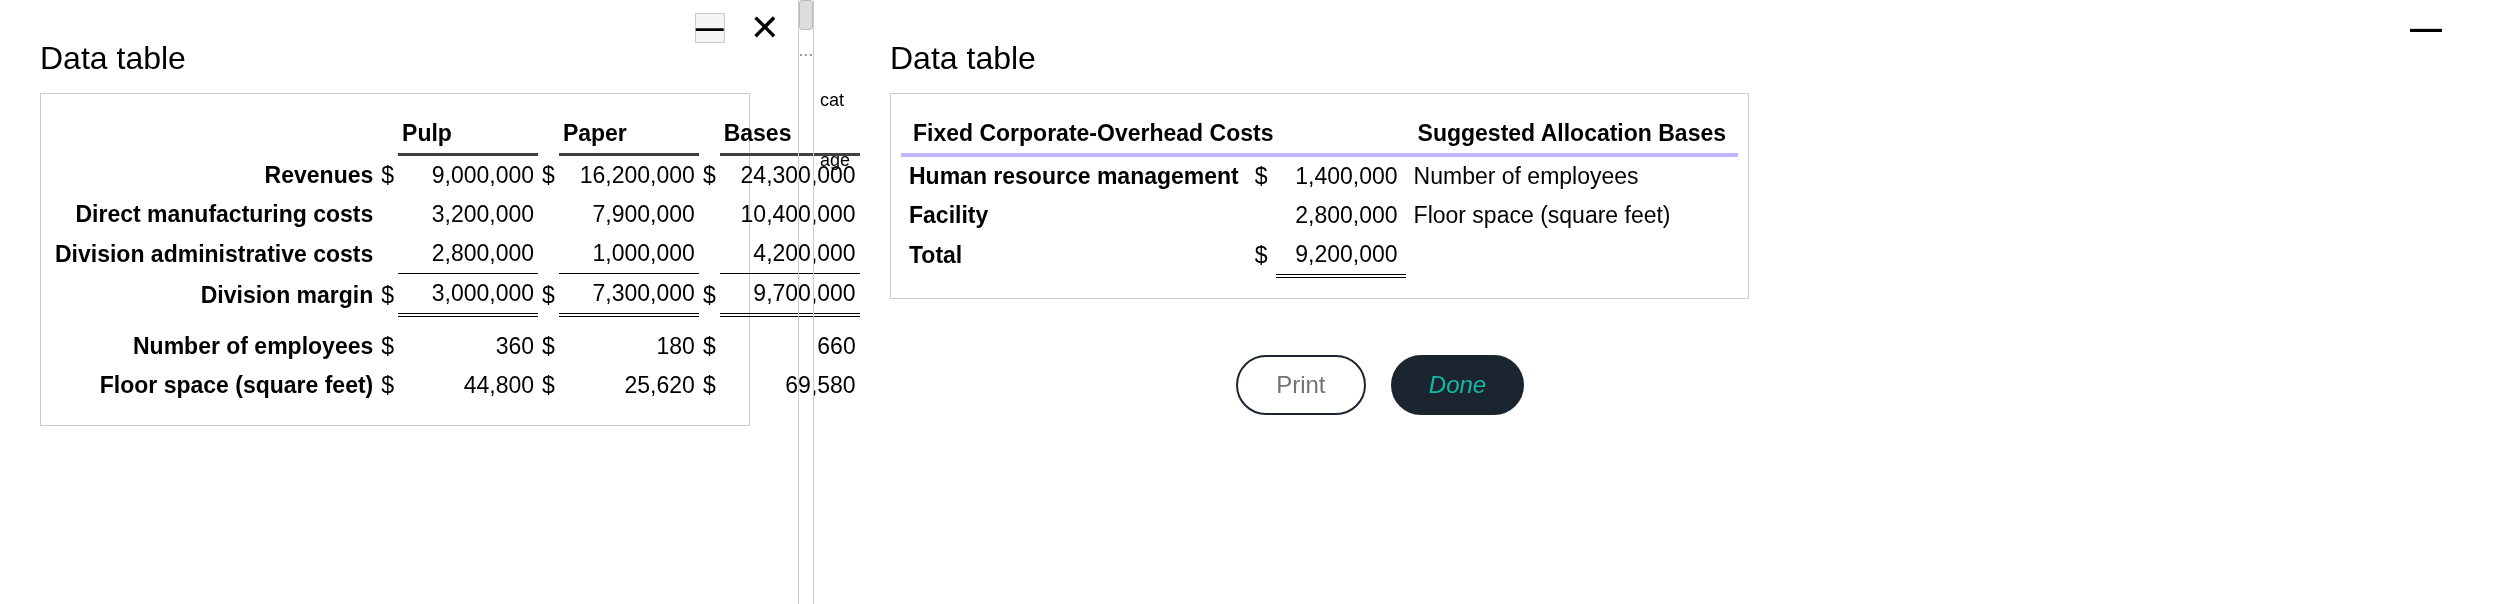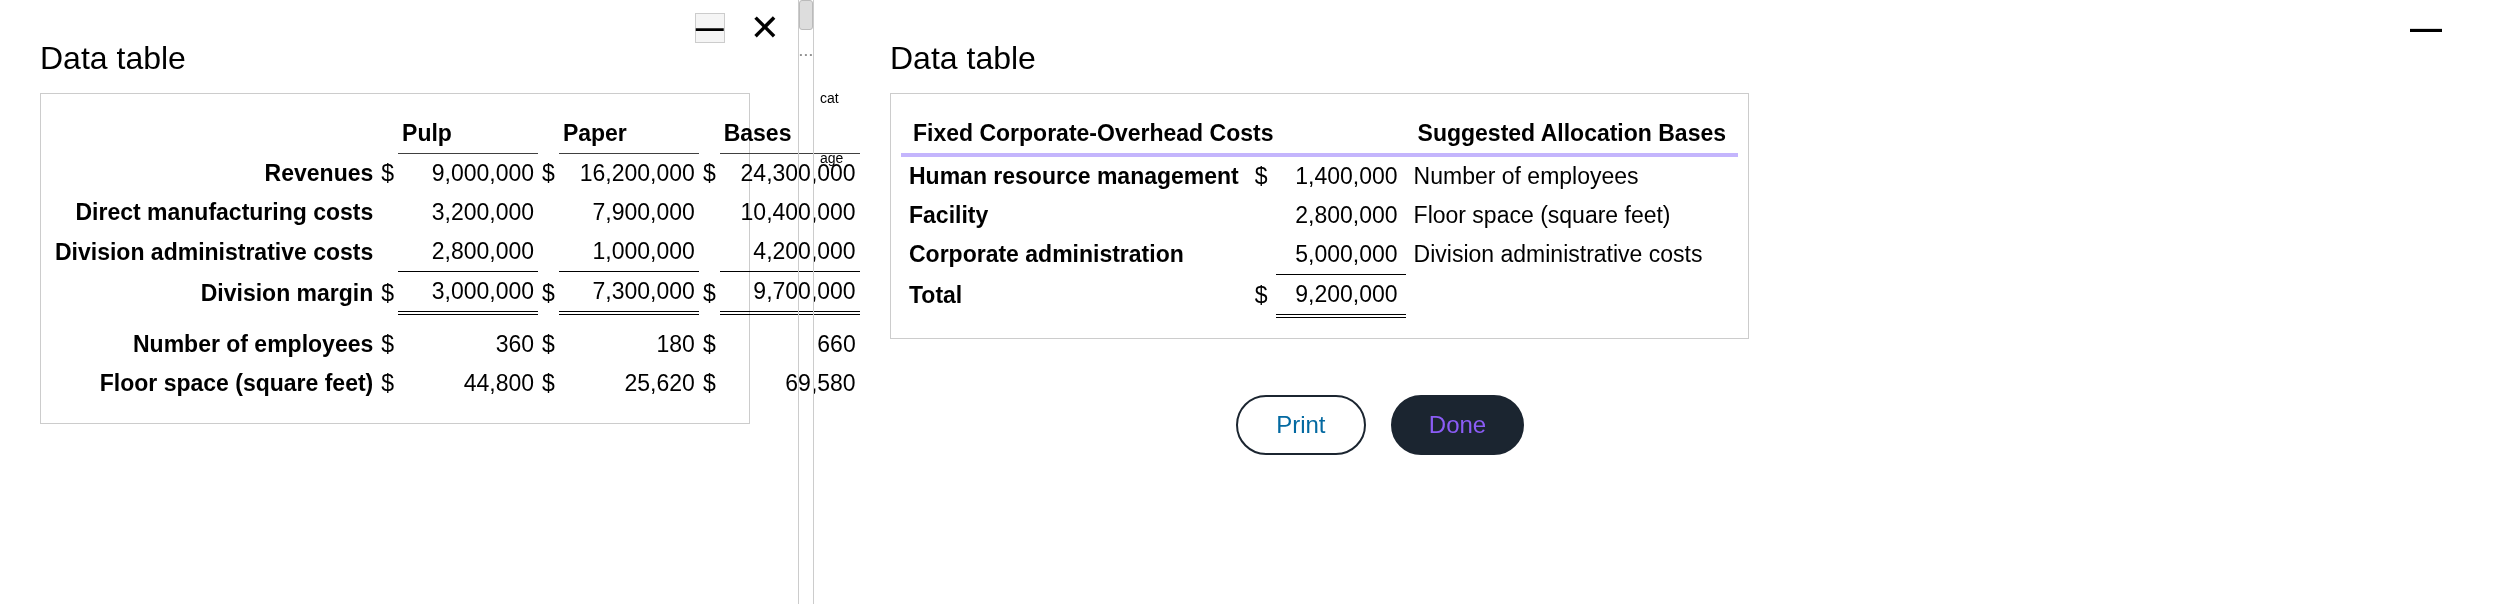--- a/index.html
+++ b/index.html
@@ -91,21 +91,21 @@
     left:8px;
     top:50px;
     width:16px;
     text-align:center;
     font-size:8px;
     color:#888;
   }
   .clip-text {
     position:absolute;
     left: 30px;
-    font-size: 14px;
+    font-size: 18px;
     overflow: hidden;
     width: 30px;
     white-space:nowrap;
   }
 
   .card {
     border: 1px solid #ccc;
     padding: 20px 10px;
   }
 
@@ -114,21 +114,21 @@
     width: auto;
   }
   table.finance td, table.finance th {
     padding: 6px 4px;
     vertical-align: bottom;
     white-space: nowrap;
   }
   .rowlabel { font-weight: bold; text-align:right; padding-right: 20px;}
   .cur { text-align:left; width: 22px; }
   .num { text-align: right; min-width: 140px; }
-  .col-header { font-weight: bold; text-align:left; border-bottom: 1px solid #404040;}
+  .col-header { font-weight: bold; text-align:left; border-bottom: 3px solid #404040;}
   .underline-single { border-bottom: 1px solid #000; }
   .underline-double { border-bottom: 4px double #000; }
 
   table.overhead {
     border-collapse: collapse;
     width: auto;
   }
   table.overhead th {
     font-weight: bold;
     text-align: center;
@@ -153,22 +153,22 @@
   }
   .btn {
     min-width: 130px;
     padding: 14px 36px;
     border-radius: 36px;
     font-size: 24px;
     text-align: center;
     cursor:pointer;
     border: 2px solid #1b2530;
   }
-  .btn-outline { background:#fff; color:#0369a1; }
-  .btn-solid { background:#1b2530; color:#8b5cf6; }
+  .btn-outline { background:#fff; color:#737373; }
+  .btn-solid { background:#1b2530; color:#14b8a6;font-style:italic; }
 </style>
 </head>
 <body>
 
 <div class="pane pane-left">
   <div class="window-controls">
     <div class="win-min">—</div>
     <div class="win-x">✕</div>
   </div>
   <h1 class="title">Data table</h1>
@@ -276,26 +276,20 @@
             <td class="oh-num">1,400,000</td>
             <td class="oh-alloc">Number of employees</td>
           </tr>
           <tr>
             <td class="oh-label">Facility</td>
             <td class="cur"></td>
             <td class="oh-num">2,800,000</td>
             <td class="oh-alloc">Floor space (square feet)</td>
           </tr>
           <tr>
-            <td class="oh-label">Corporate administration</td>
-            <td class="cur"></td>
-            <td class="oh-num underline-single">5,000,000</td>
-            <td class="oh-alloc">Division administrative costs</td>
-          </tr>
-          <tr>
             <td class="oh-label">Total</td>
             <td class="cur">$</td>
             <td class="oh-num underline-double">9,200,000</td>
             <td class="oh-alloc"></td>
           </tr>
         </tbody>
     </table>
   </div>
 
   <div class="button-row">

